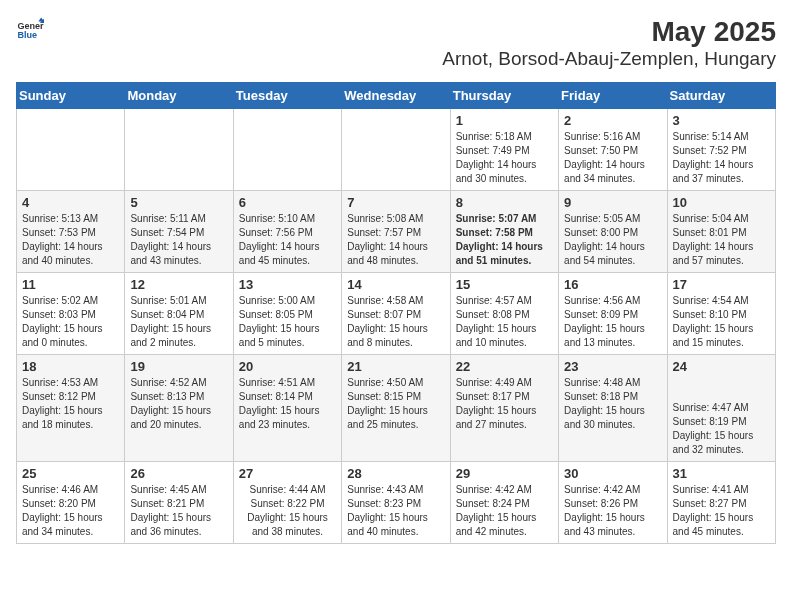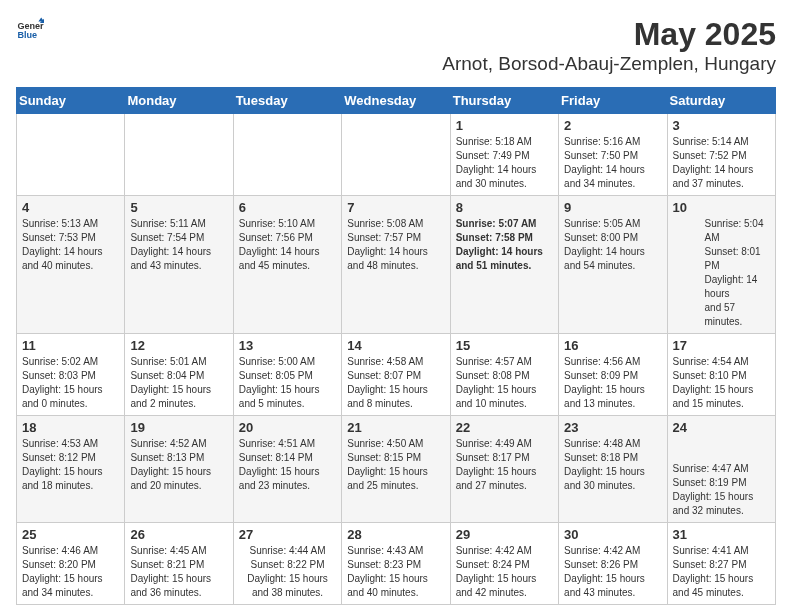--- a/index.html
+++ b/index.html
@@ -22,21 +22,21 @@
       gap: 4px;
     }
     .logo-icon {
       width: 28px;
       height: 28px;
     }
     .title-block {
       text-align: right;
     }
     .calendar-title {
-      font-size: 32px;
+      font-size: 28px;
       font-weight: bold;
       color: #333;
     }
     .calendar-subtitle {
       font-size: 19px;
       color: #333;
     }
     .calendar-table {
       width: 100%;
       border-collapse: collapse;
@@ -174,21 +174,21 @@
         </td>
         <td>
           <span class="day-number">9</span>
           <div class="day-info" style="white-space: pre-line;">Sunrise: 5:05 AM
 Sunset: 8:00 PM
 Daylight: 14 hours
 and 54 minutes.</div>
         </td>
         <td>
           <span class="day-number">10</span>
-          <div class="day-info" style="white-space: pre-line; margin-left: 32px;">Sunrise: 5:04 AM
+          <div class="day-info" style="white-space: pre-line;">Sunrise: 5:04 AM
 Sunset: 8:01 PM
 Daylight: 14 hours
 and 57 minutes.</div>
         </td>
       </tr>
       <tr>
         <td>
           <span class="day-number">11</span>
           <div class="day-info" style="white-space: pre-line;">Sunrise: 5:02 AM
 Sunset: 8:03 PM

